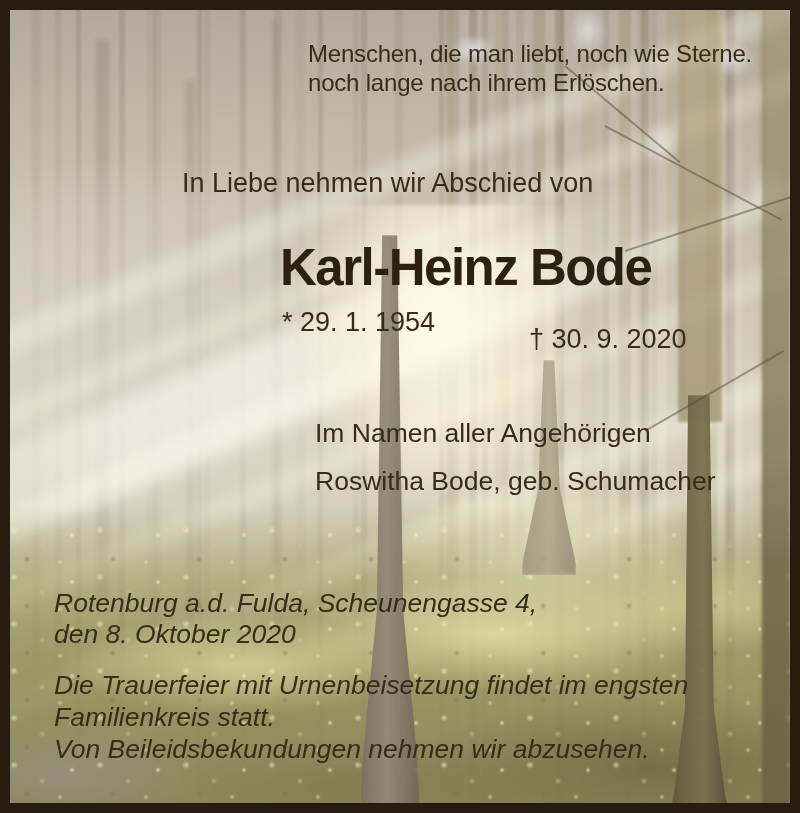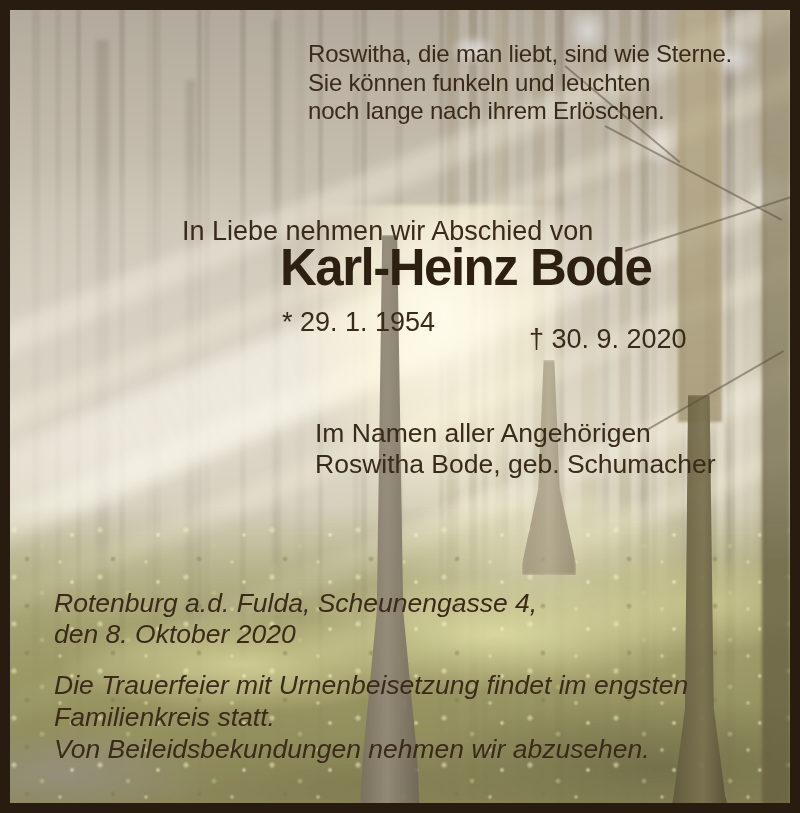--- a/index.html
+++ b/index.html
@@ -148,30 +148,30 @@
     filter:blur(1.5px);
   }
   .branch{position:absolute;height:2px;background:rgba(86,74,56,.5);transform-origin:left center;filter:blur(.5px);}
   .b1{left:595px;top:115px;width:200px;transform:rotate(28deg);}
   .b2{left:615px;top:240px;width:180px;transform:rotate(-18deg);}
   .b3{left:555px;top:55px;width:150px;transform:rotate(40deg);}
   .b4{left:635px;top:420px;width:160px;transform:rotate(-30deg);}
   
   .txt{position:absolute;color:var(--text);white-space:nowrap;}
   .epigraph{left:298px;top:30px;font-size:24px;line-height:28.5px;letter-spacing:-.2px;}
-  .intro{left:172px;top:158px;font-size:27px;margin-top:48px;}
+  .intro{left:172px;top:158px;font-size:27px;}
   .name{
     left:270px;top:228px;font-size:51px;font-weight:700;
     letter-spacing:-1.5px;color:var(--name);
   }
   .dates{left:0;top:297px;width:100%;font-size:27px;}
   .birth{position:absolute;left:272px;top:0;}
   .death{position:absolute;left:519px;top:17px;}
   .family{left:305px;top:408px;font-size:26.5px;}
-  .family .row2{}
+  .family .row2{margin-top:17px;}
   .place{left:44px;top:578px;font-size:26.5px;line-height:31px;font-style:italic;}
   .info{left:44px;top:659px;font-size:26.5px;line-height:32px;font-style:italic;}
 </style>
 </head>
 <body>
 
 <div class="poster">
 
   <div class="photo">
     <div class="layer base"></div>
@@ -193,22 +193,21 @@
     <div class="trunk t-right-light"></div>
     <div class="trunk t-right-dark"></div>
     <div class="trunk t-farright"></div>
     <div class="branch b1"></div>
     <div class="branch b2"></div>
     <div class="branch b3"></div>
     <div class="branch b4"></div>
   </div>
 
   <div class="txt epigraph">
-    <div>Roswitha, die man liebt, sind wie Sterne.</div>
-    <div>Sie können funkeln und leuchten</div>
+    <div>Menschen, die man liebt, noch wie Sterne.</div>
     <div>noch lange nach ihrem Erlöschen.</div>
   </div>
 
   <div class="txt intro">In Liebe nehmen wir Abschied von</div>
 
   <div class="txt name">Karl-Heinz Bode</div>
 
   <div class="txt dates">
     <span class="birth">* 29. 1. 1954</span>
     <span class="death">† 30. 9. 2020</span>

